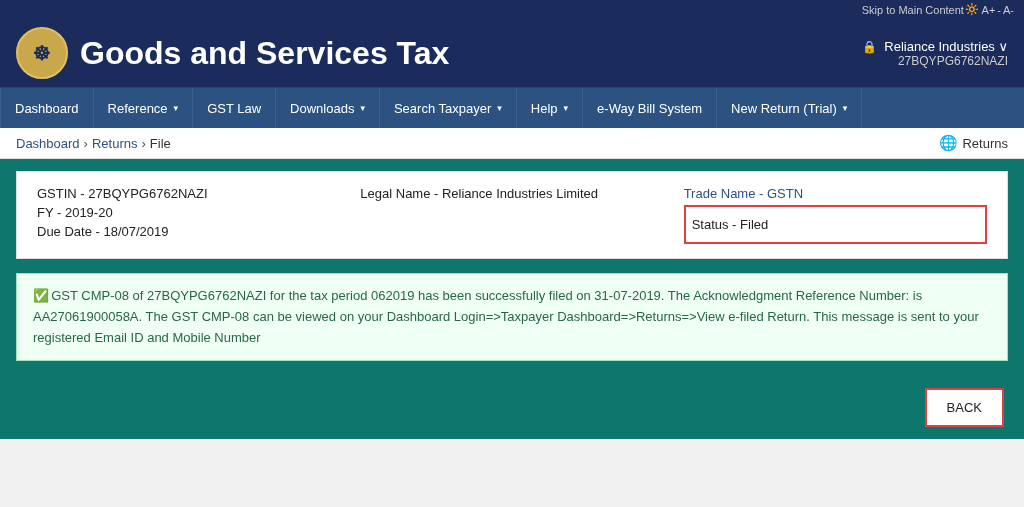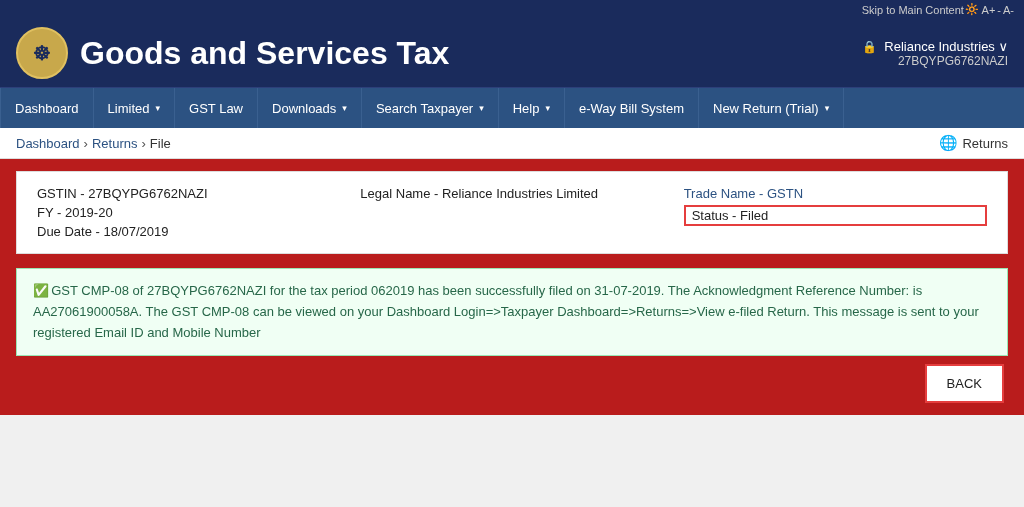--- a/index.html
+++ b/index.html
@@ -97,54 +97,54 @@
     }
     .breadcrumb-bar .crumbs { display: flex; gap: 4px; align-items: center; }
     .breadcrumb-bar .crumb-link { color: #2c5282; text-decoration: none; cursor: pointer; }
     .breadcrumb-bar .crumb-sep { color: #555; }
     .breadcrumb-bar .crumb-current { color: #333; }
     .lang-selector { display: flex; align-items: center; gap: 4px; color: #333; cursor: pointer; }
     .globe-icon { font-size: 15px; }
 
     
     .main {
-      background: #b91c1c;
+      background: #0f766e;
       padding: 12px 16px;
     }
 
     
     .info-card {
       background: white;
       border: 1px solid #ddd;
       padding: 14px 20px;
       margin-bottom: 14px;
       display: grid;
       grid-template-columns: 1fr 1fr 1fr;
       gap: 4px 20px;
     }
     .info-block { display: flex; flex-direction: column; gap: 4px; }
     .info-line { font-size: 13px; color: #222; }
     .trade-name { color: #2c5282; }
     .status-box {
       display: inline-block;
       border: 2px solid #e53e3e;
-      padding: 1px 6px;
+      padding: 10px 6px;
       color: #222;
       font-size: 13px;
     }
 
     
     .success-box {
       background: #f0fff4;
       border: 1px solid #9ae6b4;
       padding: 12px 16px;
       font-size: 13px;
       color: #276749;
       line-height: 1.6;
-      margin-bottom: 8px;
+      margin-bottom: 27px;
     }
     .success-icon { color: #38a169; margin-right: 2px; }
 
     
     .action-row {
       display: flex;
       justify-content: flex-end;
       padding: 0 4px;
     }
     .back-btn {
@@ -182,21 +182,21 @@
     </div>
     <div>27BQYPG6762NAZI</div>
   </div>
 </div>
 
 <div class="nav">
   <div class="nav-item">
     <span>Dashboard</span>
   </div>
   <div class="nav-item">
-    <span>Limited</span>
+    <span>Reference</span>
     <span class="chevron">▾</span>
   </div>
   <div class="nav-item">
     <span>GST Law</span>
   </div>
   <div class="nav-item">
     <span>Downloads</span>
     <span class="chevron">▾</span>
   </div>
   <div class="nav-item">

